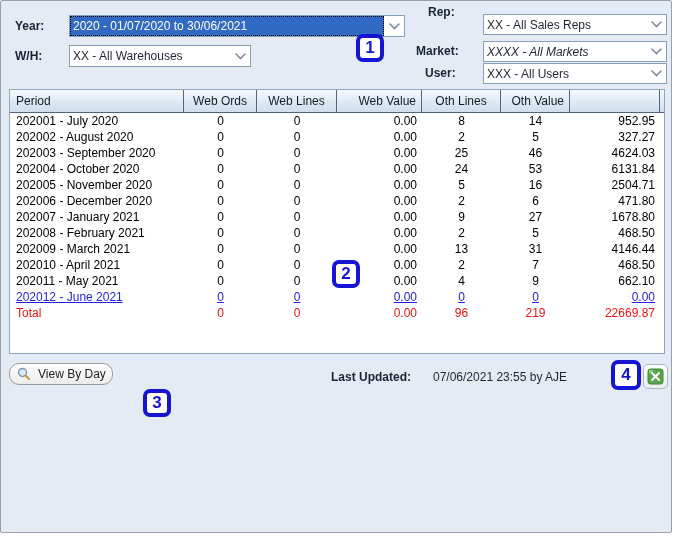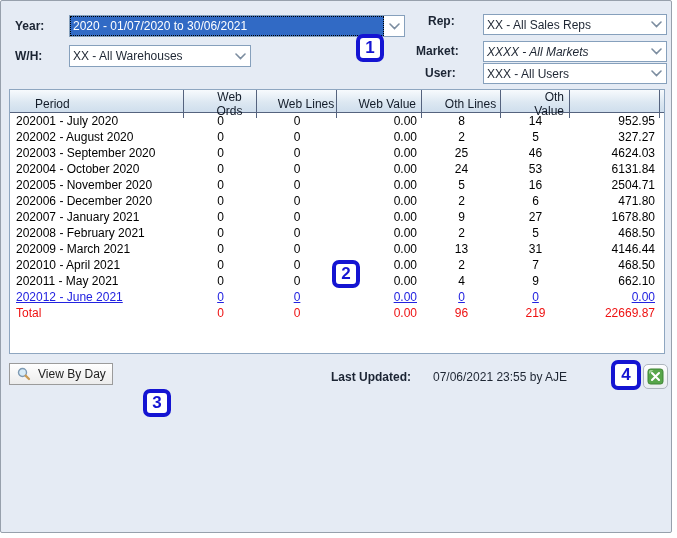--- a/index.html
+++ b/index.html
@@ -17,47 +17,47 @@
   .combo .ctext.selected { background:var(--sel-blue); color:#ffffff;
                   outline:1px dotted #000000; outline-offset:-1px; }
   .combo .arrow { width:20px; display:flex; align-items:center; justify-content:center; }
   #combo-year   { left:68px;  top:14px; width:336px; }
   #combo-wh     { left:68px;  top:44px; width:182px; }
   #combo-rep    { left:482px; top:13px; width:184px; height:21px; }
   #combo-market { left:482px; top:40px; width:184px; height:21px;font-style:italic; }
   #combo-user   { left:482px; top:62px; width:184px; height:21px; }
   #lbl-year   { left:14px;  top:18px; }
   #lbl-wh     { left:14px;  top:48px; }
-  #lbl-rep    { left:427px; top:13px; }
+  #lbl-rep    { left:427px; top:4px; }
   #lbl-market { left:415px; top:43px; }
   #lbl-user   { left:424px; top:65px; }
 
   
   #grid { position:absolute; left:8px; top:88px; width:656px; height:265px;
           background:#ffffff; border:1px solid #8ea6c0; }
   .hrow { display:grid; grid-template-columns:174px 73px 80px 85px 79px 69px 90px 4px;
           height:23px; background:linear-gradient(#f7fafd,#dde8f2 55%,#cfdeed);
           border-bottom:1px solid #55637e; }
   .hcell { display:flex; align-items:center; font-size:12px; color:#131c29;
-           border-right:1px solid #55637e;margin-left:19px; }
+           border-right:1px solid #55637e; }
   .hcell:nth-child(8) { border-right:none; }
   .trow { display:grid; grid-template-columns:174px 73px 80px 85px 79px 69px 90px 4px;
           height:16px; }
   .c { font-size:12px; line-height:16px; color:#000000; white-space:nowrap; overflow:hidden; }
   .a-left   { justify-content:flex-start; padding-left:6px; text-align:left; }
   .a-center { justify-content:center; text-align:center; }
   .a-right  { justify-content:flex-end; padding-right:5px; text-align:right; }
   .c.a-left { padding-left:6px; } .c.a-right { padding-right:5px; }
   .trow.current .c { color:var(--current-blue);text-decoration:underline; }
   .trow.total   .c { color:var(--total-red); }
 
   
   #viewbyday { position:absolute; left:8px; top:362px; width:104px; height:22px;
                display:flex; align-items:center; gap:7px; padding-left:7px;
-               border:1px solid #9b9b9b; border-radius:0;
+               border:1px solid #9b9b9b; border-radius:10px;
                background:linear-gradient(#ffffff,#ececec); font-size:12px; color:#222222;
                cursor:default; }
   #lastupdated-label { position:absolute; left:330px; top:369px; font-size:12px;
                font-weight:bold; color:#1b2433; }
   #lastupdated-value { position:absolute; left:432px; top:369px; font-size:12px; color:#1e2633; }
   #excel-btn { position:absolute; left:642px; top:363px; width:25px; height:25px;
                border:1px solid #aeb6bf; border-radius:5px;
                background:linear-gradient(#fdfefe,#e9edf1);
                display:flex; align-items:center; justify-content:center; }
 

